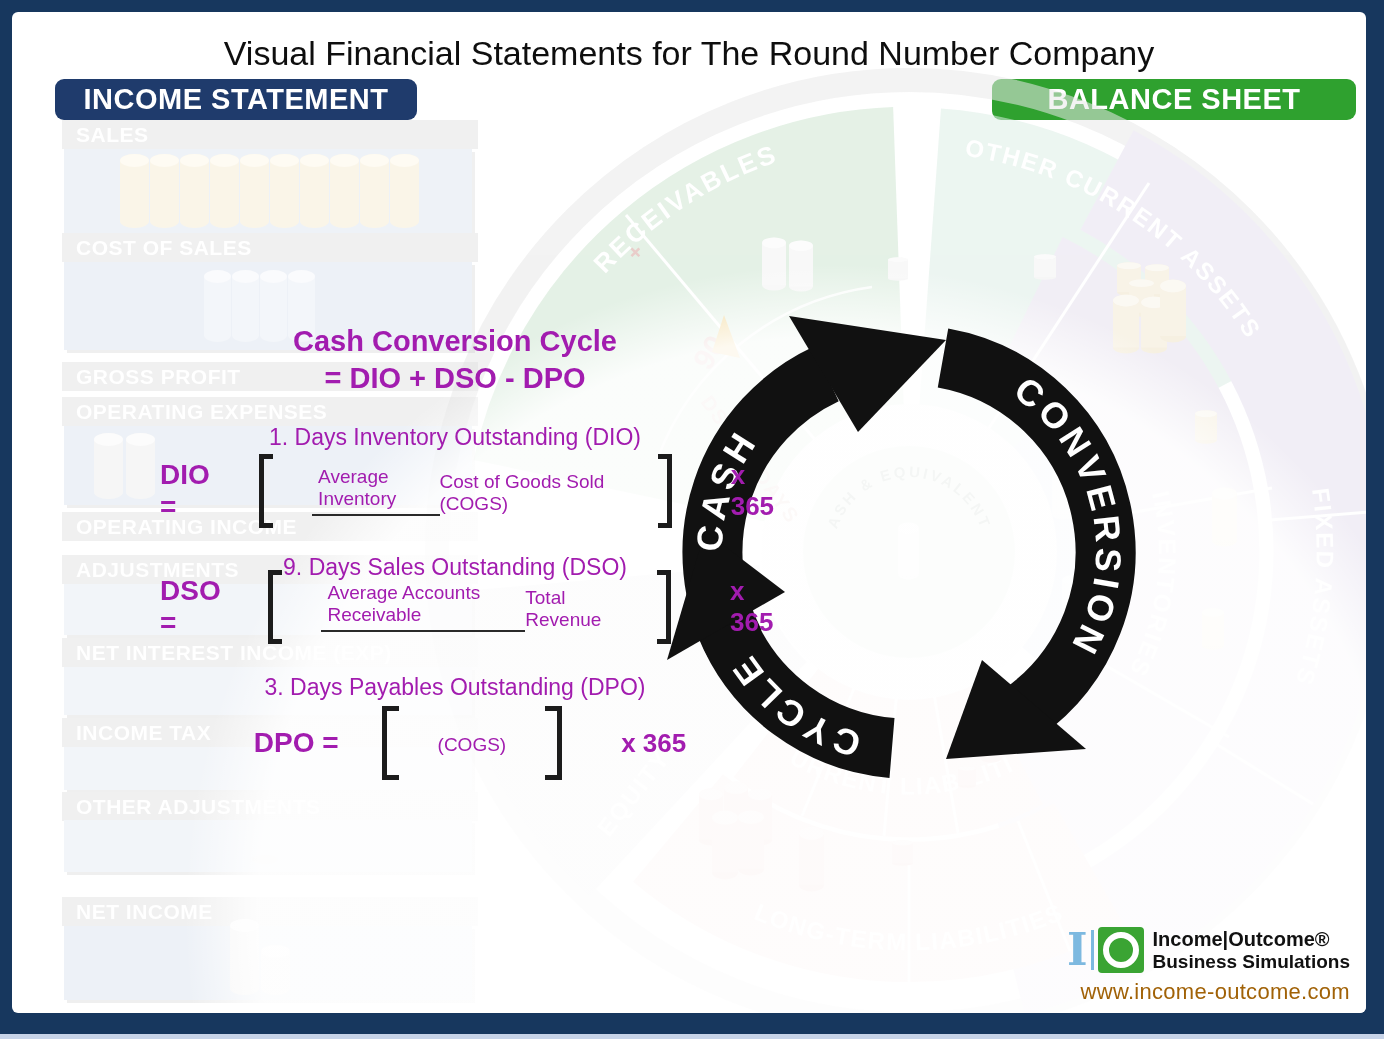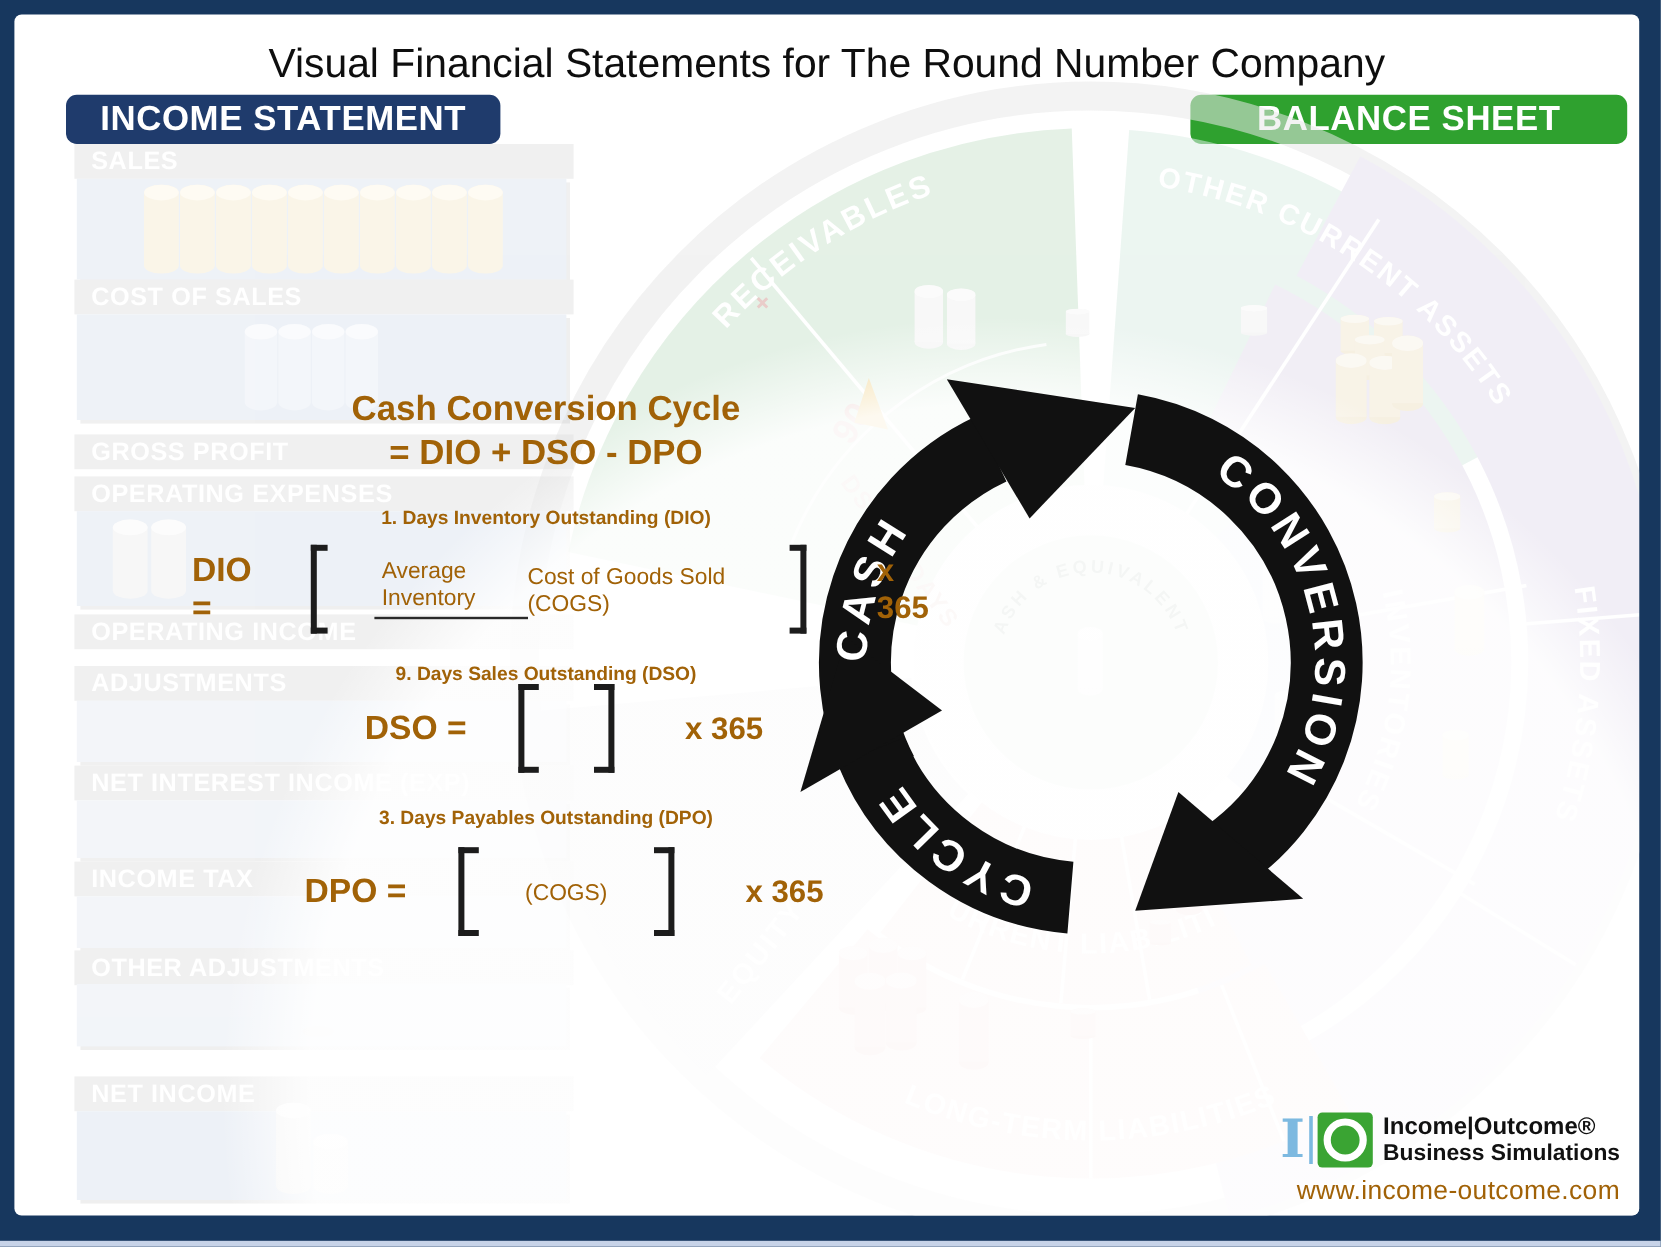--- a/index.html
+++ b/index.html
@@ -45,23 +45,23 @@
 
   
   .wash{
     position:absolute;inset:0;z-index:2;pointer-events:none;
     background:radial-gradient(circle at 820px 900px, rgba(255,255,255,.85) 0px, rgba(255,255,255,.85) 575px, rgba(255,255,255,0) 648px);
   }
   svg.wheel{position:absolute;left:0;top:-12px;z-index:1;pointer-events:none;}
   svg.arrows{position:absolute;left:0;top:-12px;z-index:3;pointer-events:none;}
 
   
-  .formulas{position:absolute;inset:0;z-index:4;pointer-events:none;color:#a16207;}
+  .formulas{position:absolute;inset:0;z-index:4;pointer-events:none;color:#a21caf;}
   .ccc{position:absolute;left:143px;top:311px;width:600px;text-align:center;font-weight:700;font-size:29px;line-height:37px;}
-  .f-title{position:absolute;left:143px;width:600px;text-align:center;font-weight:700;font-size:16px;}
+  .f-title{position:absolute;left:143px;width:600px;text-align:center;font-weight:400;font-size:23px;}
   .f-row{position:absolute;left:148px;width:620px;display:flex;align-items:center;justify-content:center;gap:32px;}
   .f-row .lhs{font-weight:700;font-size:28px;margin-right:4px;}
   .lbr,.rbr{width:12px;height:64px;margin:0 7px;}
   .lbr{border-left:5px solid #1c1c1c;border-top:5px solid #1c1c1c;border-bottom:5px solid #1c1c1c;}
   .rbr{border-right:5px solid #1c1c1c;border-top:5px solid #1c1c1c;border-bottom:5px solid #1c1c1c;}
   .frac{display:inline-flex;flex-direction:row;align-items:center;font-size:19px;}
   .frac .num{padding:0 6px 4px 6px;border-bottom:2.5px solid #2a2a2a;}
   .frac .den{padding-top:4px;}
   .f-row .mult{font-weight:700;font-size:26px;margin-left:20px;}
 
@@ -274,20 +274,24 @@
         <span class="den">Cost of Goods Sold (COGS)</span>
       </span>
       <span class="rbr"></span>
       <span class="mult">x 365</span>
     </div>
 
     <div class="f-title" style="top:542px">9. Days Sales Outstanding (DSO)</div>
     <div class="f-row" style="top:558px">
       <span class="lhs">DSO =</span>
       <span class="lbr"></span>
+      <span class="frac">
+        <span class="num">Average Accounts Receivable</span>
+        <span class="den">Total Revenue</span>
+      </span>
       <span class="rbr"></span>
       <span class="mult">x 365</span>
     </div>
 
     <div class="f-title" style="top:662px">3. Days Payables Outstanding (DPO)</div>
     <div class="f-row" style="top:694px">
       <span class="lhs">DPO =</span>
       <span class="lbr"></span>
       <span class="frac">
         <span class="den">(COGS)</span>

